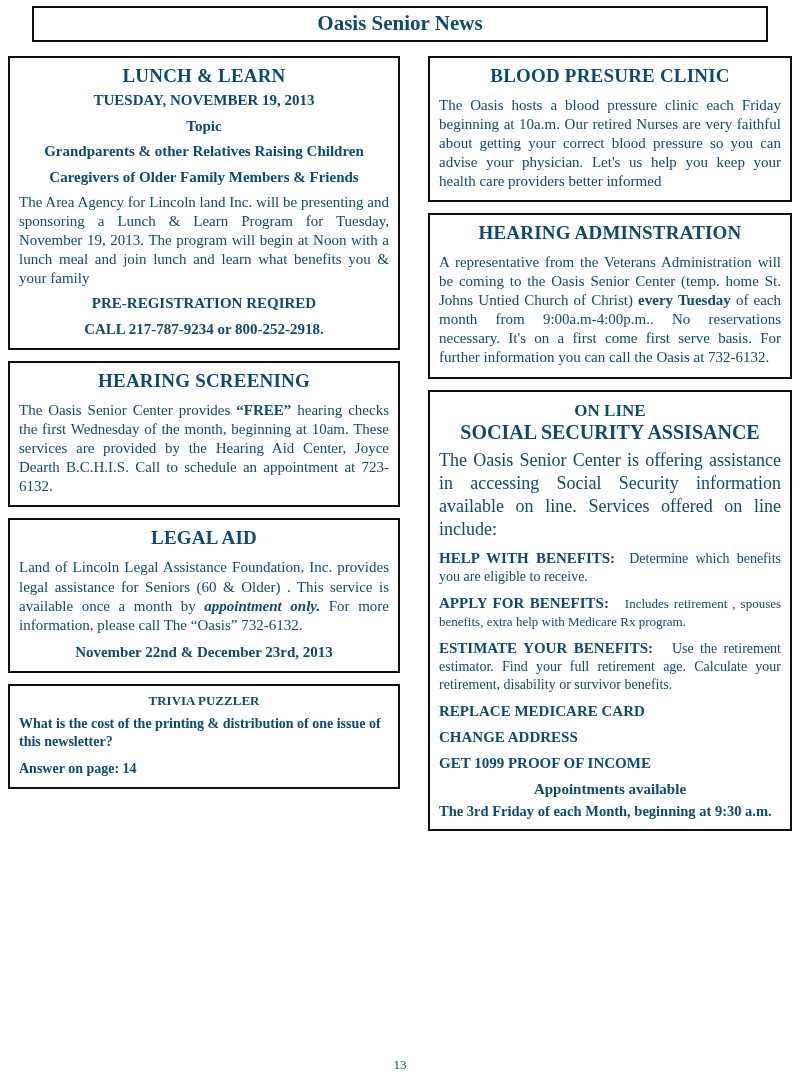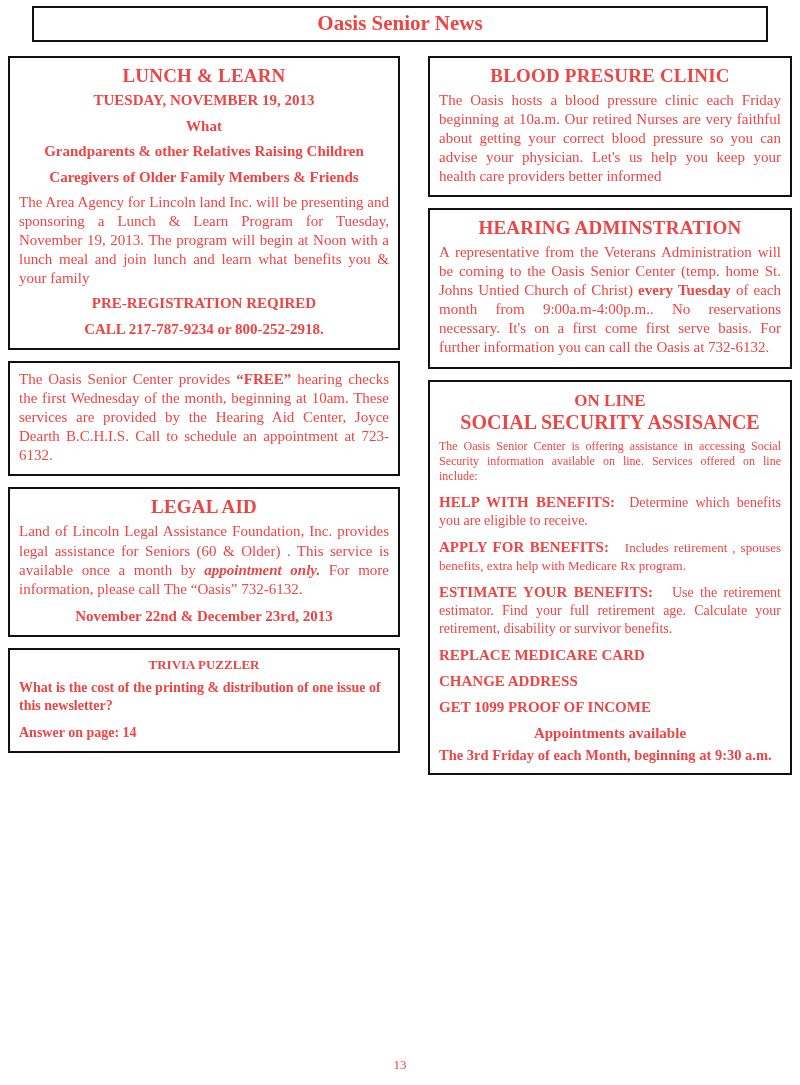--- a/index.html
+++ b/index.html
@@ -3,21 +3,21 @@
 <meta charset="utf-8">
 <style>
   * { margin: 0; padding: 0; box-sizing: border-box; }
   html, body { background: #e8e8e8; }
   .page {
     width: 800px; height: 1085px;
     margin: 0 auto;
     background: #ffffff;
     position: relative;
     font-family: "Liberation Serif", serif;
-    color: #ef4444;
+    color: #0c4a6e;
     padding: 6px 8px;
     overflow: hidden;
   }
   .masthead {
     margin: 0 24px 14px 24px;
     border: 2px solid #111;
     text-align: center;
     padding: 3px 0 4px 0;
   }
   .masthead h1 { font-size: 21px; font-weight: bold; }
@@ -32,31 +32,31 @@
     background: #fff;
   }
   .box-title {
     font-size: 19px; font-weight: bold; text-align: center;
     margin-bottom: 4px; letter-spacing: 0.2px;
   }
   .center { text-align: center; }
   .just { text-align: justify; }
   .b { font-weight: bold; }
   .bi { font-weight: bold; font-style: italic; }
-  .body-text { font-size: 15px; line-height: 1.27; }
+  .body-text { font-size: 15px; line-height: 1.27; margin-top: 9px; }
   .mt6 { margin-top: 6px; }
   .mt8 { margin-top: 8px; }
   .line-b { font-size: 15px; font-weight: bold; line-height: 1.3; }
   
   .trivia-title { font-size: 13px; font-weight: bold; text-align: center; margin-bottom: 6px; }
   .trivia-text { font-size: 14px; font-weight: bold; line-height: 1.3; }
   
   .ss-title1 { font-size: 17px; font-weight: bold; text-align: center; margin-top: 2px; }
   .ss-title2 { font-size: 20px; font-weight: bold; text-align: center; margin-bottom: 5px; }
-  .ss-intro { font-size: 12px; line-height: 1.28; text-align: justify; }
+  .ss-intro { font-size: 18px; line-height: 1.28; text-align: justify; }
   .ss-item { font-size: 14px; line-height: 1.28; text-align: justify; margin-top: 8px; }
   .ss-item .lbl { font-size: 15px; font-weight: bold; }
   .ss-item.small-desc .desc { font-size: 13px; }
   .ss-bold-line { font-size: 15px; font-weight: bold; margin-top: 9px; }
   .ss-appt { font-size: 15px; font-weight: bold; text-align: center; margin-top: 9px; }
   .ss-sched { font-size: 14.5px; font-weight: bold; text-align: left; margin-top: 5px; }
   .footer {
     position: absolute; bottom: 12px; left: 0; right: 0;
     text-align: center; font-size: 13px;
   }
@@ -70,29 +70,30 @@
     <h1>Oasis Senior News</h1>
   </div>
 
   <div class="cols">
 
     <div class="col col-left">
 
       <div class="box">
         <div class="box-title">LUNCH &amp; LEARN</div>
         <div class="line-b center">TUESDAY, NOVEMBER 19, 2013</div>
-        <div class="line-b center mt6">What</div>
+        <div class="line-b center mt6">Topic</div>
         <div class="line-b center mt6">Grandparents &amp; other Relatives Raising Children</div>
         <div class="line-b center mt6">Caregivers of Older Family Members &amp; Friends</div>
         <p class="body-text just mt6">The Area Agency for Lincoln land Inc. will be presenting and sponsoring a Lunch &amp; Learn Program for Tuesday, November 19, 2013.  The program will begin at Noon with a lunch meal and join lunch and learn what benefits you &amp; your family</p>
         <div class="line-b center mt6">PRE-REGISTRATION REQIRED</div>
         <div class="line-b center mt6">CALL 217-787-9234 or 800-252-2918.</div>
       </div>
 
       <div class="box">
+        <div class="box-title">HEARING SCREENING</div>
         <p class="body-text just"><span>The Oasis Senior Center provides </span><span class="b">“FREE”</span><span> hearing checks the first Wednesday of the month, beginning at 10am. These services are provided by the Hearing Aid Center, Joyce Dearth B.C.H.I.S.  Call to  schedule an appointment at 723-6132.</span></p>
       </div>
 
       <div class="box">
         <div class="box-title">LEGAL AID</div>
         <p class="body-text just"><span>Land of Lincoln Legal Assistance Foundation, Inc. provides legal assistance for Seniors (60 &amp; Older) . This service is available once a month by </span><span class="bi">appointment only.</span><span> For more information, please call The “Oasis” 732-6132.</span></p>
         <div class="line-b center mt8">November 22nd &amp; December 23rd, 2013</div>
       </div>
 
       <div class="box">

